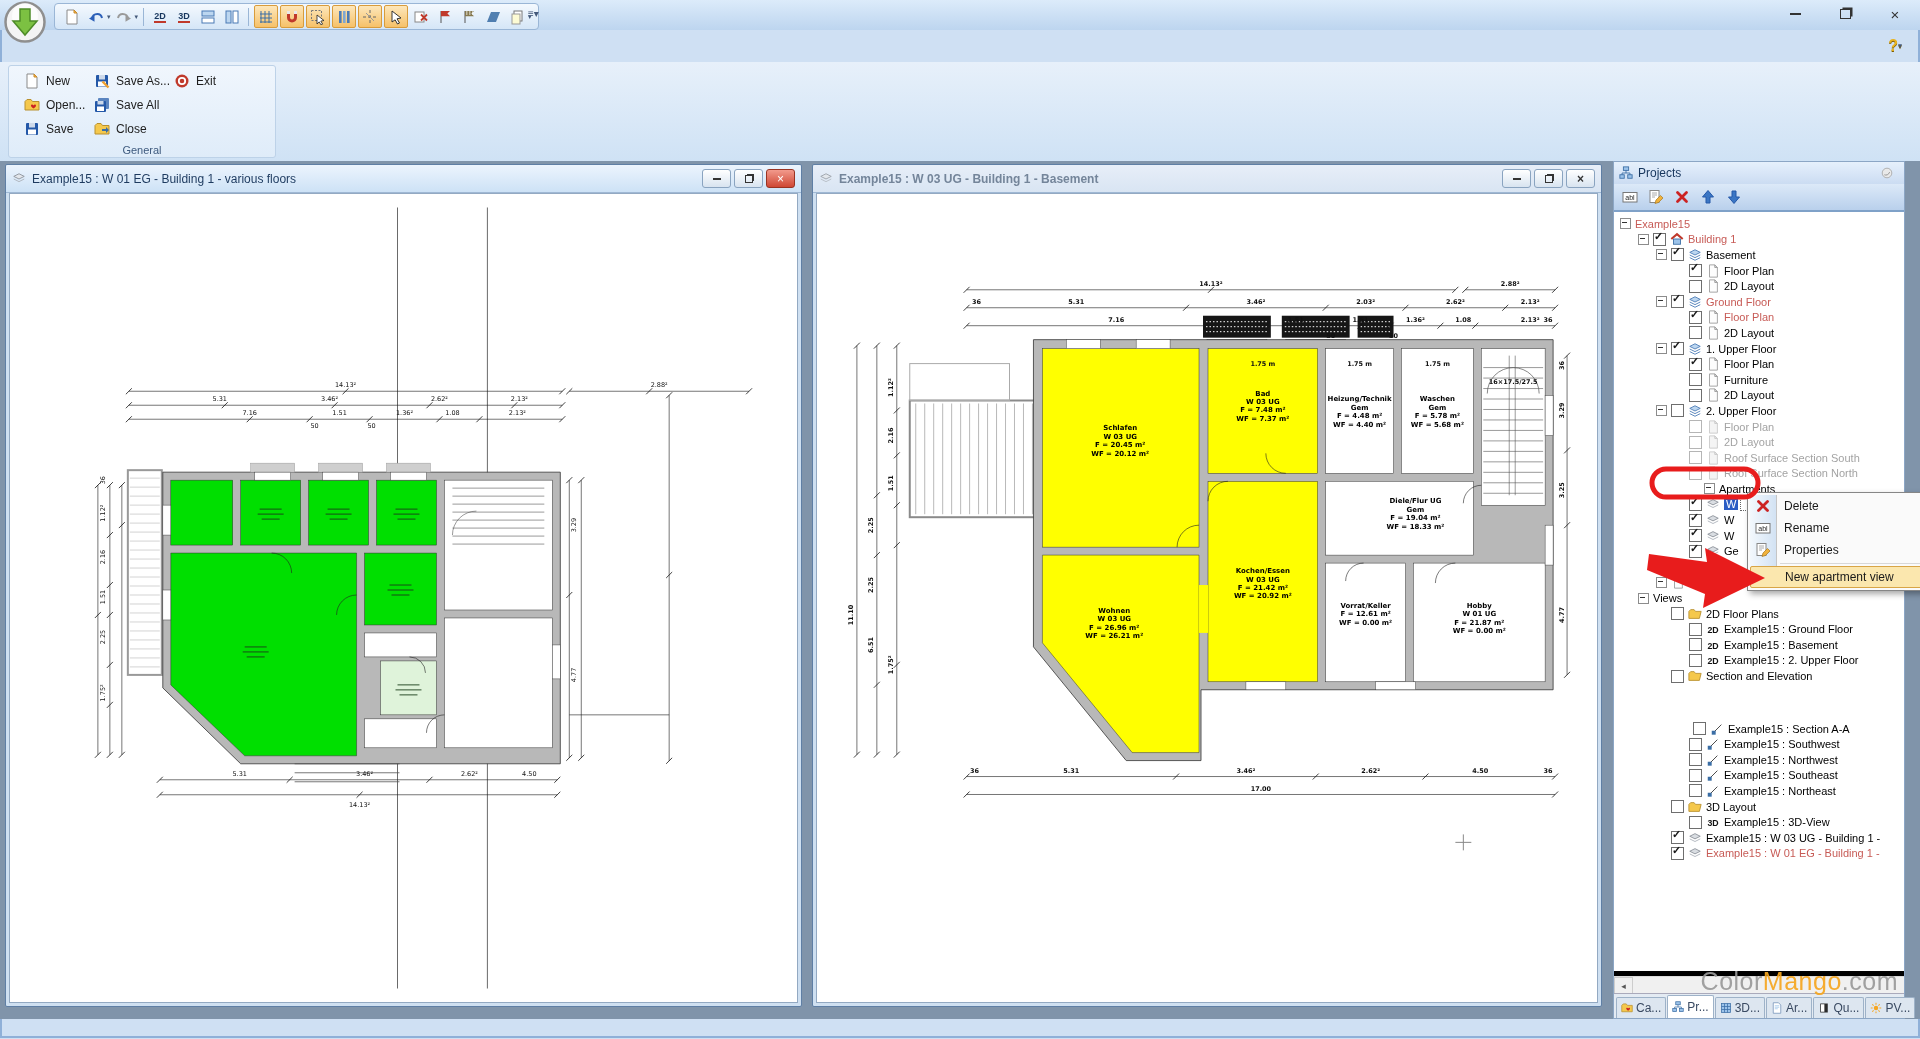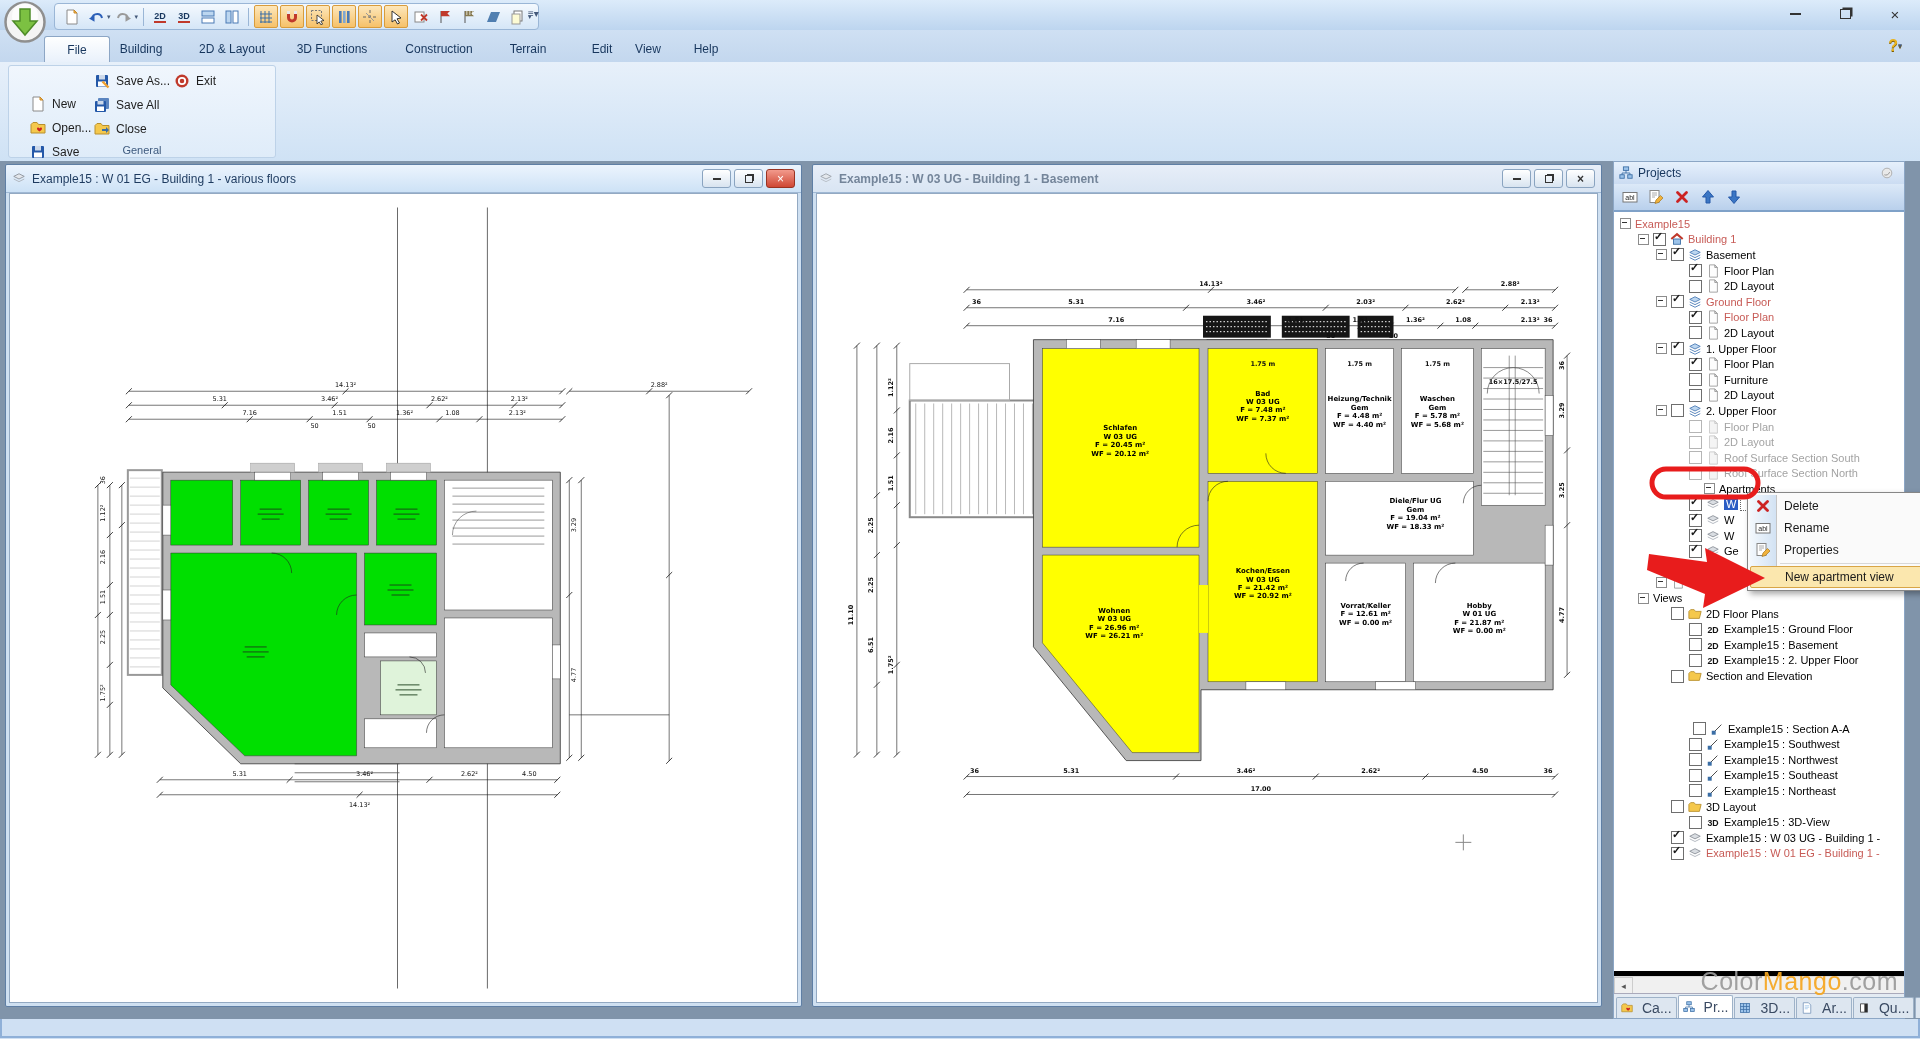--- a/index.html
+++ b/index.html
@@ -71,21 +71,21 @@
   .trow .lbl.r{color:#c75b56;}
   .trow .lbl.g{color:#a3a3a3;}
   .trow .lbl.sel{background:#2b5cc4;color:#fff;padding:0 2px;}
   .focusbox{display:inline-block;width:66px;height:11px;border:1px dotted #666;margin-left:2px;}
   #hscroll{position:absolute;left:0;bottom:24px;right:0;height:17px;background:#f0f0f0;border-top:1px solid #dcdcdc;display:flex;align-items:center;}
   #hscroll .sarr{width:17px;height:16px;background:#f0f0f0;border:1px solid #cdcdcd;display:flex;align-items:center;justify-content:center;font-size:9px;color:#555;}
   #watermark{position:absolute;right:6px;bottom:22px;font-size:25px;letter-spacing:0.5px;z-index:8;opacity:0.92;}
   #watermark .c1,#watermark .c3{color:#9a9a9a;}
   #watermark .c2{color:#f6a61f;}
   #ptabs{position:absolute;left:0;bottom:0;right:0;height:24px;background:#e4ebf3;border-top:1px solid #aab;display:flex;align-items:flex-end;padding:0 2px;gap:1px;}
-  .ptab{display:flex;align-items:center;gap:9px;height:20px;padding:0 4px;border:1px solid #9eb2c8;border-bottom:none;background:#dde6f0;font-size:14px;color:#3a4a62;border-radius:2px 2px 0 0;}
+  .ptab{display:flex;align-items:center;gap:3px;height:20px;padding:0 4px;border:1px solid #9eb2c8;border-bottom:none;background:#dde6f0;font-size:12px;color:#3a4a62;border-radius:2px 2px 0 0;}
   .ptab.active{background:#fff;height:22px;}
   .ptab svg{width:12px;height:12px;}
   
   #status{left:0;top:1019px;width:1920px;height:20px;background:#f0f0f0;border-top:1px solid #cfcfcf;}
   .sfield{position:absolute;top:0;height:20px;line-height:20px;font-size:12px;color:#111;border-left:1px solid #c0c0c0;padding-left:12px;}
   
   #ctxmenu{left:1747px;top:492px;width:172px;z-index:100;background:#fafafa;border:1px solid #868686;box-shadow:3px 3px 6px rgba(0,0,0,0.35);padding:2px;}
   #ctxmenu .gutter{position:absolute;left:2px;top:2px;bottom:2px;width:26px;background:linear-gradient(90deg,#f3f8fd,#d2e2f3);border-right:1px solid #c5c5c5;}
   .mitem{position:relative;height:22px;display:flex;align-items:center;padding-left:34px;font-size:12px;color:#1a1a1a;}
   .mitem .micon{position:absolute;left:5px;top:3px;width:16px;height:16px;}
@@ -226,39 +226,28 @@
   <div class="abs wctl" style="left:1778px;">
       <span class="minbar"></span>
     </div>
   <div class="abs wctl" style="left:1828px;">
       <span class="restbox"></span>
     </div>
   <div class="abs wctl" style="left:1878px;">
       <span class="closex">×</span>
     </div>
 
-  <div class="abs" id="tabrow">
-      <div class="rtab active" style="left: 44px; min-width: 44px;">File</div>
-      <div class="rtab" style="left: 98px; min-width: 66px;">Building</div>
-      <div class="rtab" style="left: 180px; min-width: 84px;">2D &amp; Layout</div>
-      <div class="rtab" style="left: 276px; min-width: 92px;">3D Functions</div>
-      <div class="rtab" style="left: 386px; min-width: 86px;">Construction</div>
-      <div class="rtab" style="left: 490px; min-width: 56px;">Terrain</div>
-      <div class="rtab" style="left: 572px; min-width: 40px;">Edit</div>
-      <div class="rtab" style="left: 616px; min-width: 44px;">View</div>
-      <div class="rtab" style="left: 674px; min-width: 44px;">Help</div>
-    </div>
   <div class="abs" id="helpq">
       <span>?</span>
       <span class="qdd">▾</span>
     </div>
 
   <div class="abs" id="ribbon">
       <div class="rgroup" style="left: 8px; width: 266px;">
-        <div class="rcol" style="left: 16px; margin-top: 23px;">
+        <div class="rcol" style="left: 10px;">
           <div class="ritem">
             <svg viewBox="0 0 16 16">
               <path d="M3 1h7l3 3v11H3z" fill="#fff" stroke="#8a8a8a"></path>
               <path d="M10 1l3 3h-3z" fill="#f7b84a" stroke="#c98a2a"></path>
             </svg>
             <span>New</span>
           </div>
           <div class="ritem">
             <svg viewBox="0 0 16 16">
               <path d="M1 4.5l2-2h4l1.5 2H15v8.5H1z" fill="#f5c84c" stroke="#b8902e"></path>

